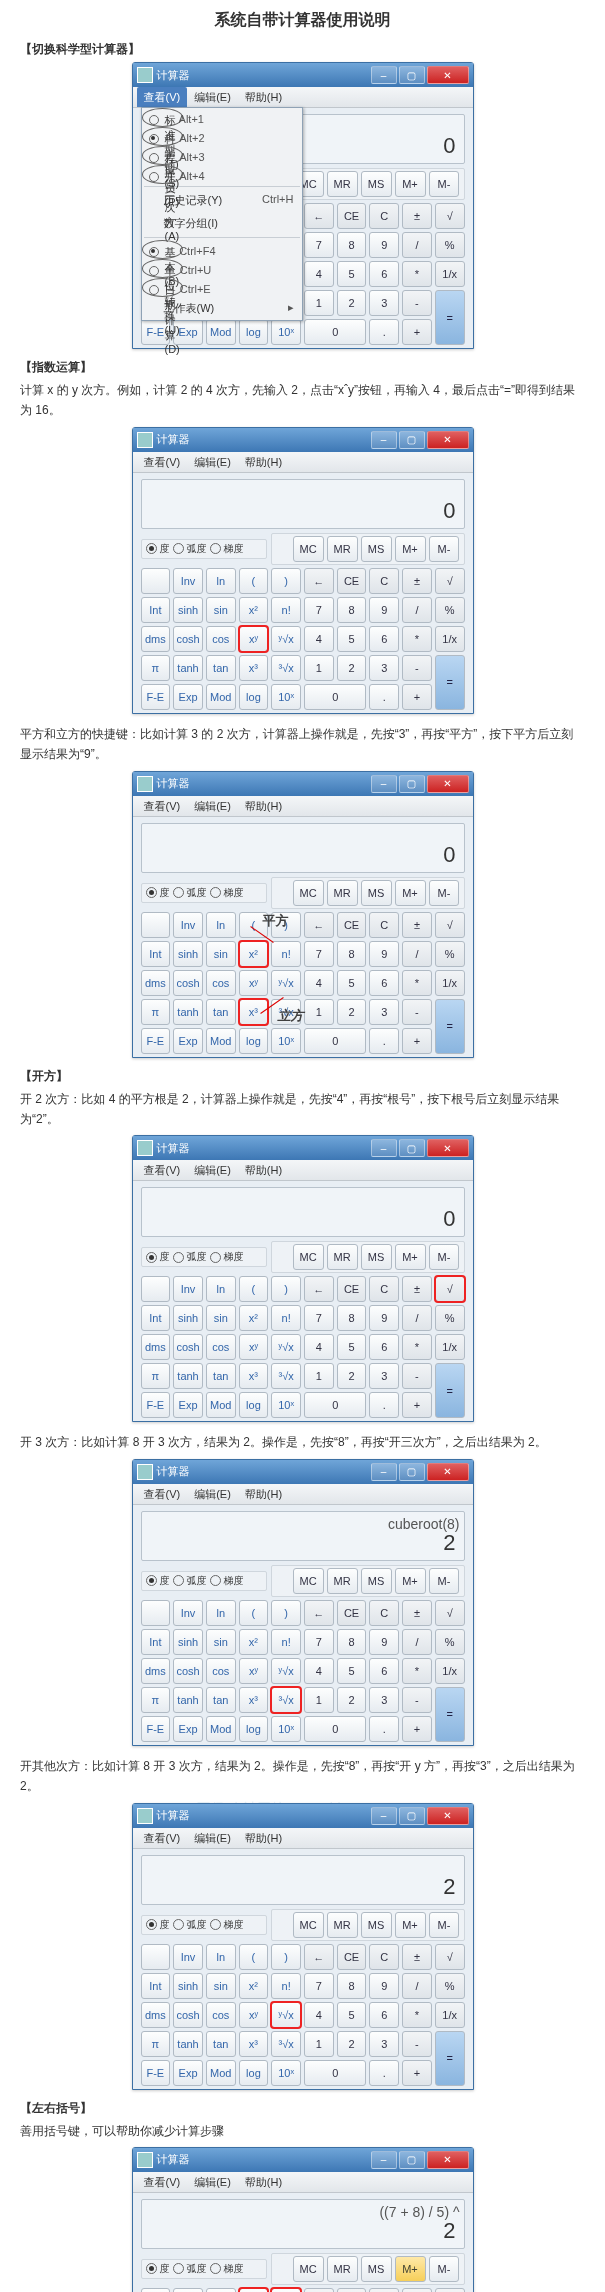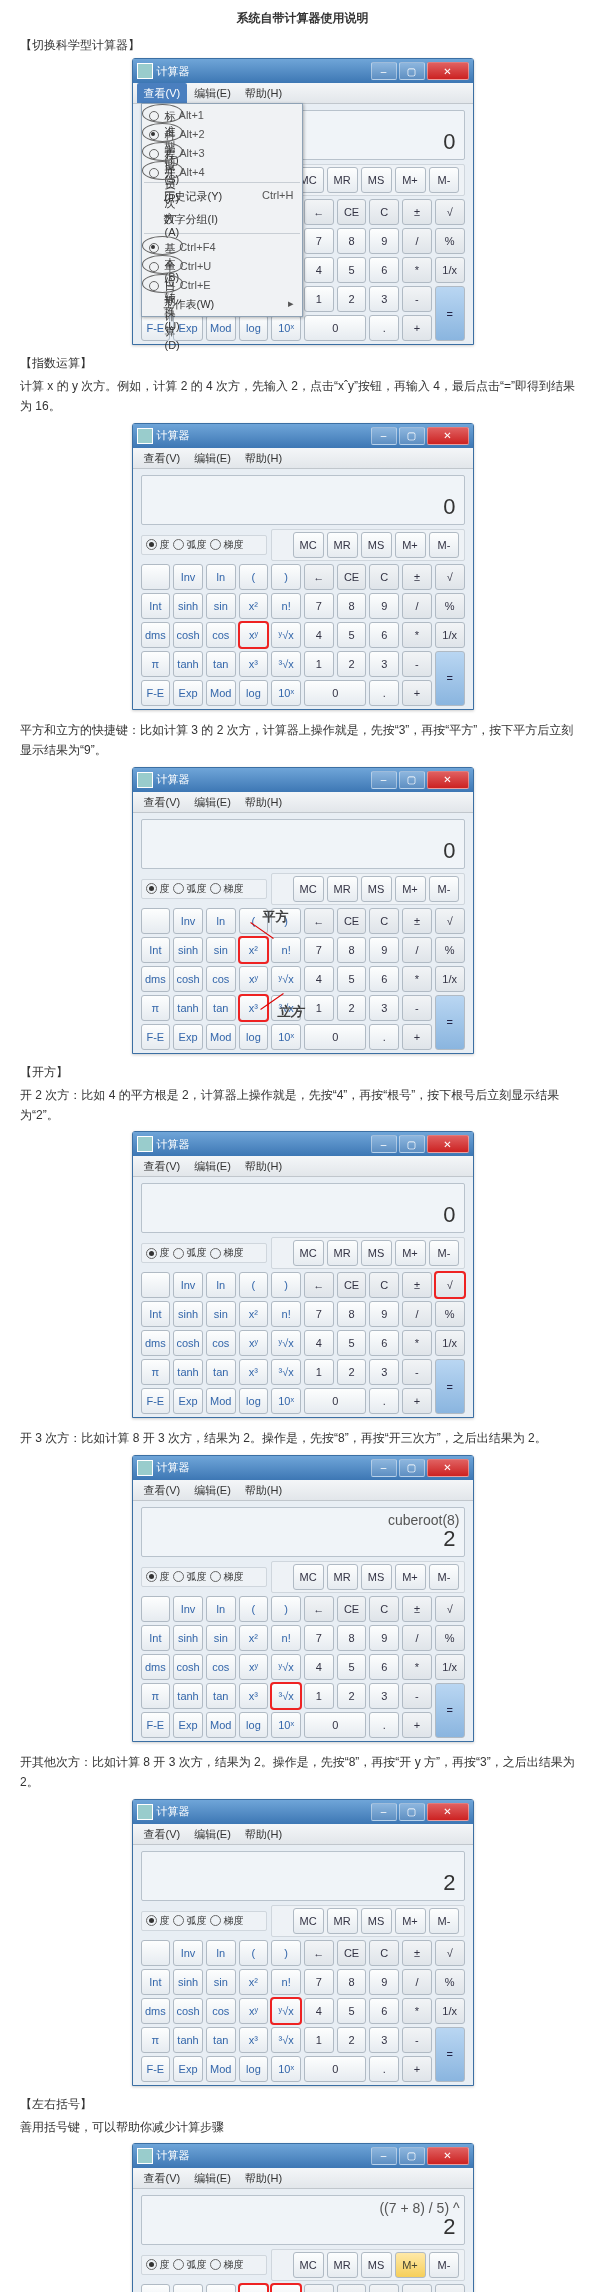--- a/index.html
+++ b/index.html
@@ -14,27 +14,27 @@
   .watermark {
     position: absolute;
     left: 0; right: 0;
     pointer-events: none;
     opacity: 0.15;
     color: #5aa0d0;
     font-size: 14px;
     text-align: center;
   }
   h1.page-title {
-    font-size: 12px;
+    font-size: 16px;
     text-align: center;
     margin: 10px 0 6px 0;
     font-weight: bold;
   }
   .section-title {
-    font-weight: normal;
+    font-weight: bold;
     margin: 10px 4px 4px 20px;
   }
   .body-text {
     margin: 4px 20px 6px 20px;
     line-height: 1.7;
   }
   
   .calc-win {
     width: 340px;
     margin: 4px auto 10px auto;

